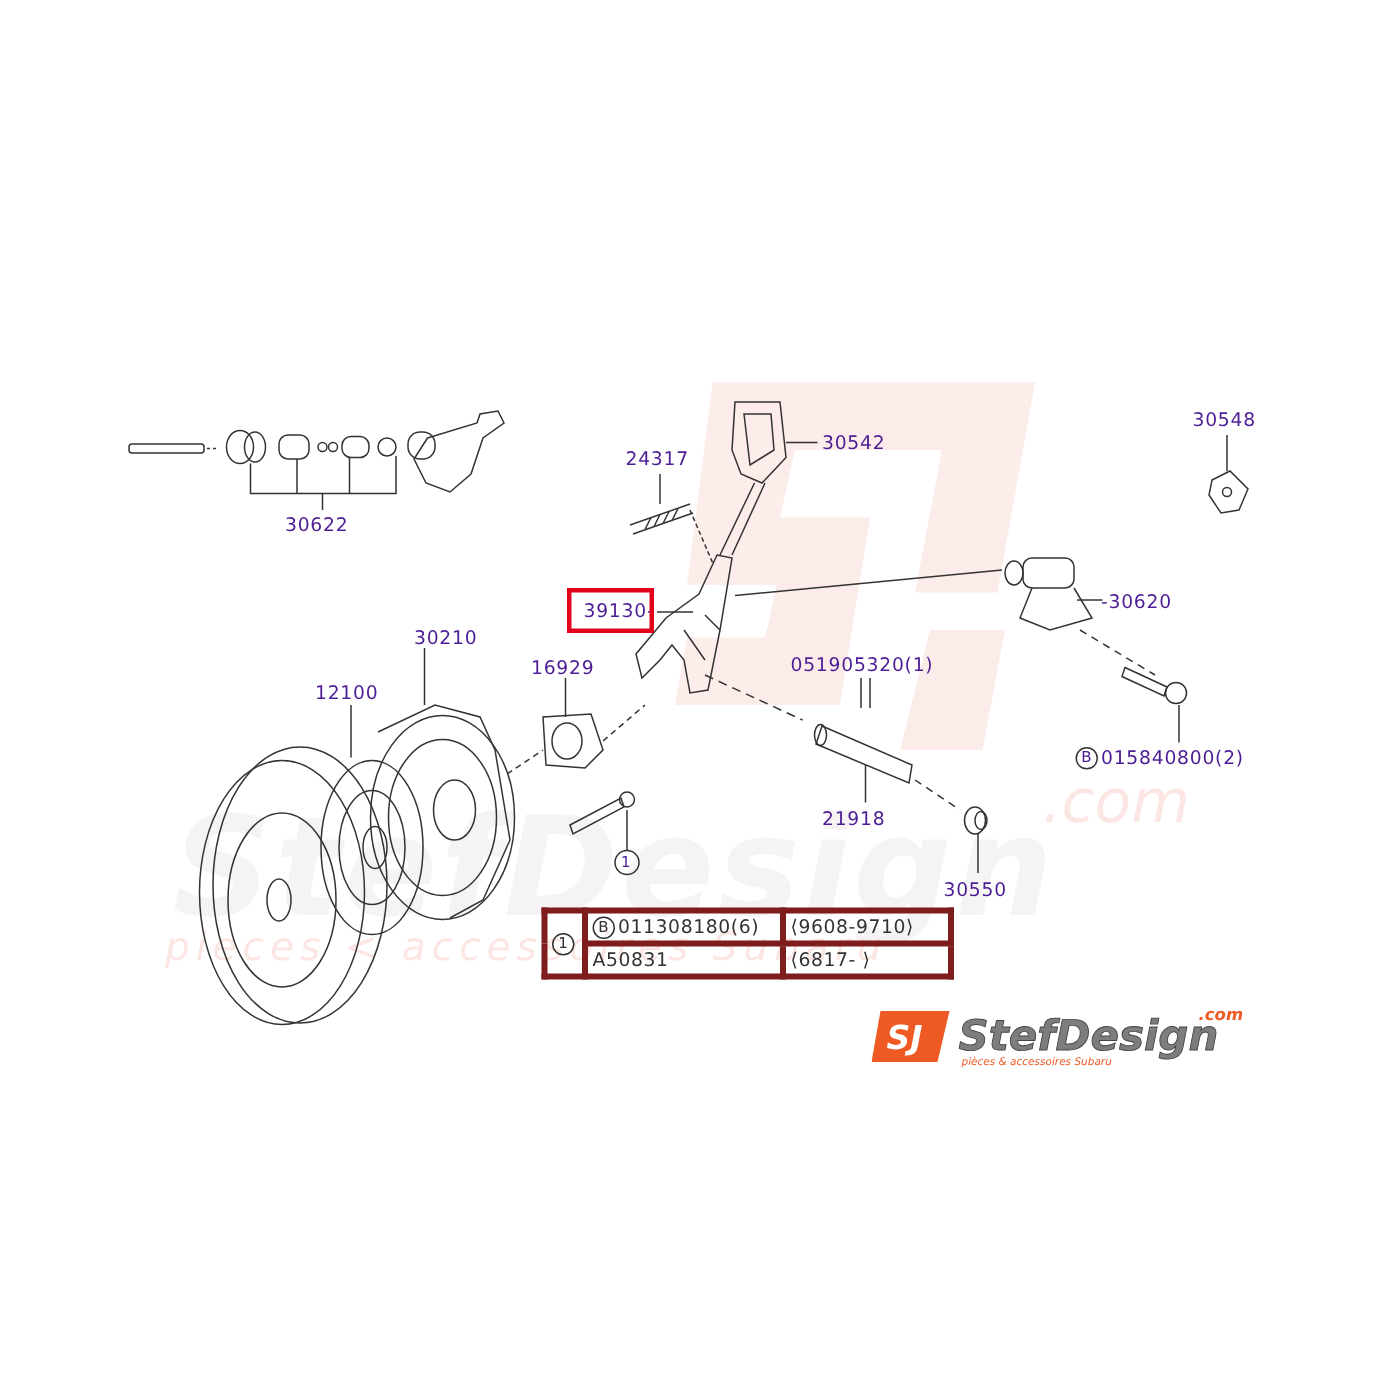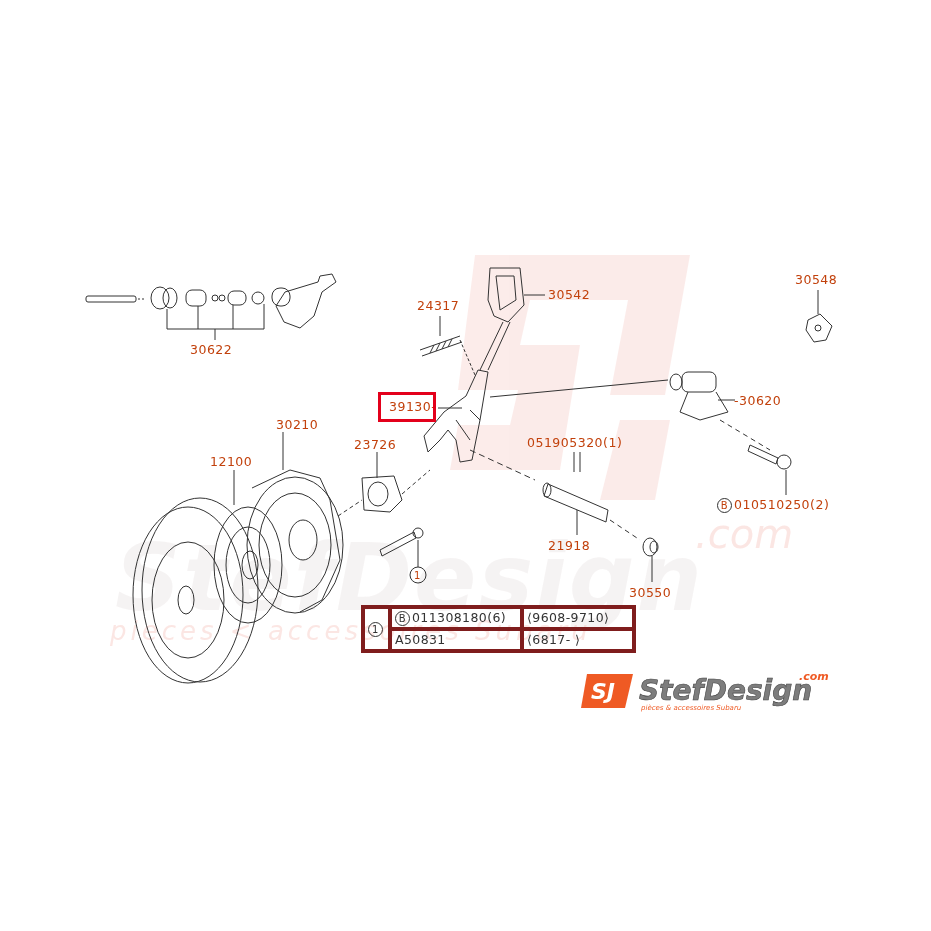--- a/index.html
+++ b/index.html
@@ -1,18 +1,18 @@
 <!DOCTYPE html>
 <html><head>
 <meta charset="utf-8">
 <style>
   html, body { margin:0; padding:0; background:#ffffff; }
   #stage { position:relative; width:931px; height:931px; overflow:hidden; background:#fff; font-family:"DejaVu Sans", sans-serif; }
   svg.diagram { position:absolute; left:0; top:0; }
-  .lbl { position:absolute; font-size:12.5px; color:#c2410c; letter-spacing:0.5px; white-space:nowrap; line-height:14px; }
+  .lbl { position:absolute; font-size:12.5px; color:#4c1d95; letter-spacing:0.5px; white-space:nowrap; line-height:14px; }
   .hl { position:absolute; border:3px solid #e3001b; box-sizing:border-box; }
   table.notes { position:absolute; left:361px; top:605px; border-collapse:collapse; font-size:12.5px; color:#333; letter-spacing:0.4px; }
   table.notes td { border:4px solid #7f1d1d; padding:0 3px; height:18px; line-height:16px; white-space:nowrap; background:transparent;margin-top:21px; }
   .circ { display:inline-block; width:13px; height:13px; border:1px solid #333; border-radius:50%; text-align:center; line-height:13px; font-size:10px; margin-right:2px; vertical-align:middle; }
   .logo { position:absolute; left:581px; top:668px; width:265px; height:45px; }
 </style>
 </head>
 <body>
 
 <div id="stage">
@@ -148,25 +148,25 @@
   </svg>
 
   <div class="lbl" style="left:190px;top:343px">30622</div>
   <div class="lbl" style="left:417px;top:299px">24317</div>
   <div class="lbl" style="left:548px;top:288px">30542</div>
   <div class="lbl" style="left:795px;top:273px">30548</div>
   <div class="lbl" style="left:389px;top:400px">39130-</div>
   <div class="hl" style="left:378px;top:392px;width:58px;height:30px"></div>
   <div class="lbl" style="left:734px;top:394px">-30620</div>
   <div class="lbl" style="left:276px;top:418px">30210</div>
-  <div class="lbl" style="left:354px;top:438px">23726</div>
+  <div class="lbl" style="left:354px;top:438px">16929</div>
   <div class="lbl" style="left:210px;top:455px">12100</div>
   <div class="lbl" style="left:527px;top:436px">051905320(1)</div>
   <div class="lbl" style="left:717px;top:498px">
-    <span class="circ">B</span><span>010510250(2)</span>
+    <span class="circ">B</span><span>015840800(2)</span>
   </div>
   <div class="lbl" style="left:548px;top:539px">21918</div>
   <div class="lbl" style="left:629px;top:586px">30550</div>
 
   <table class="notes">
     <tbody>
         <tr>
       <td rowspan="2" style="width:14px;text-align:center">
         <span class="circ">1</span>
       </td>

